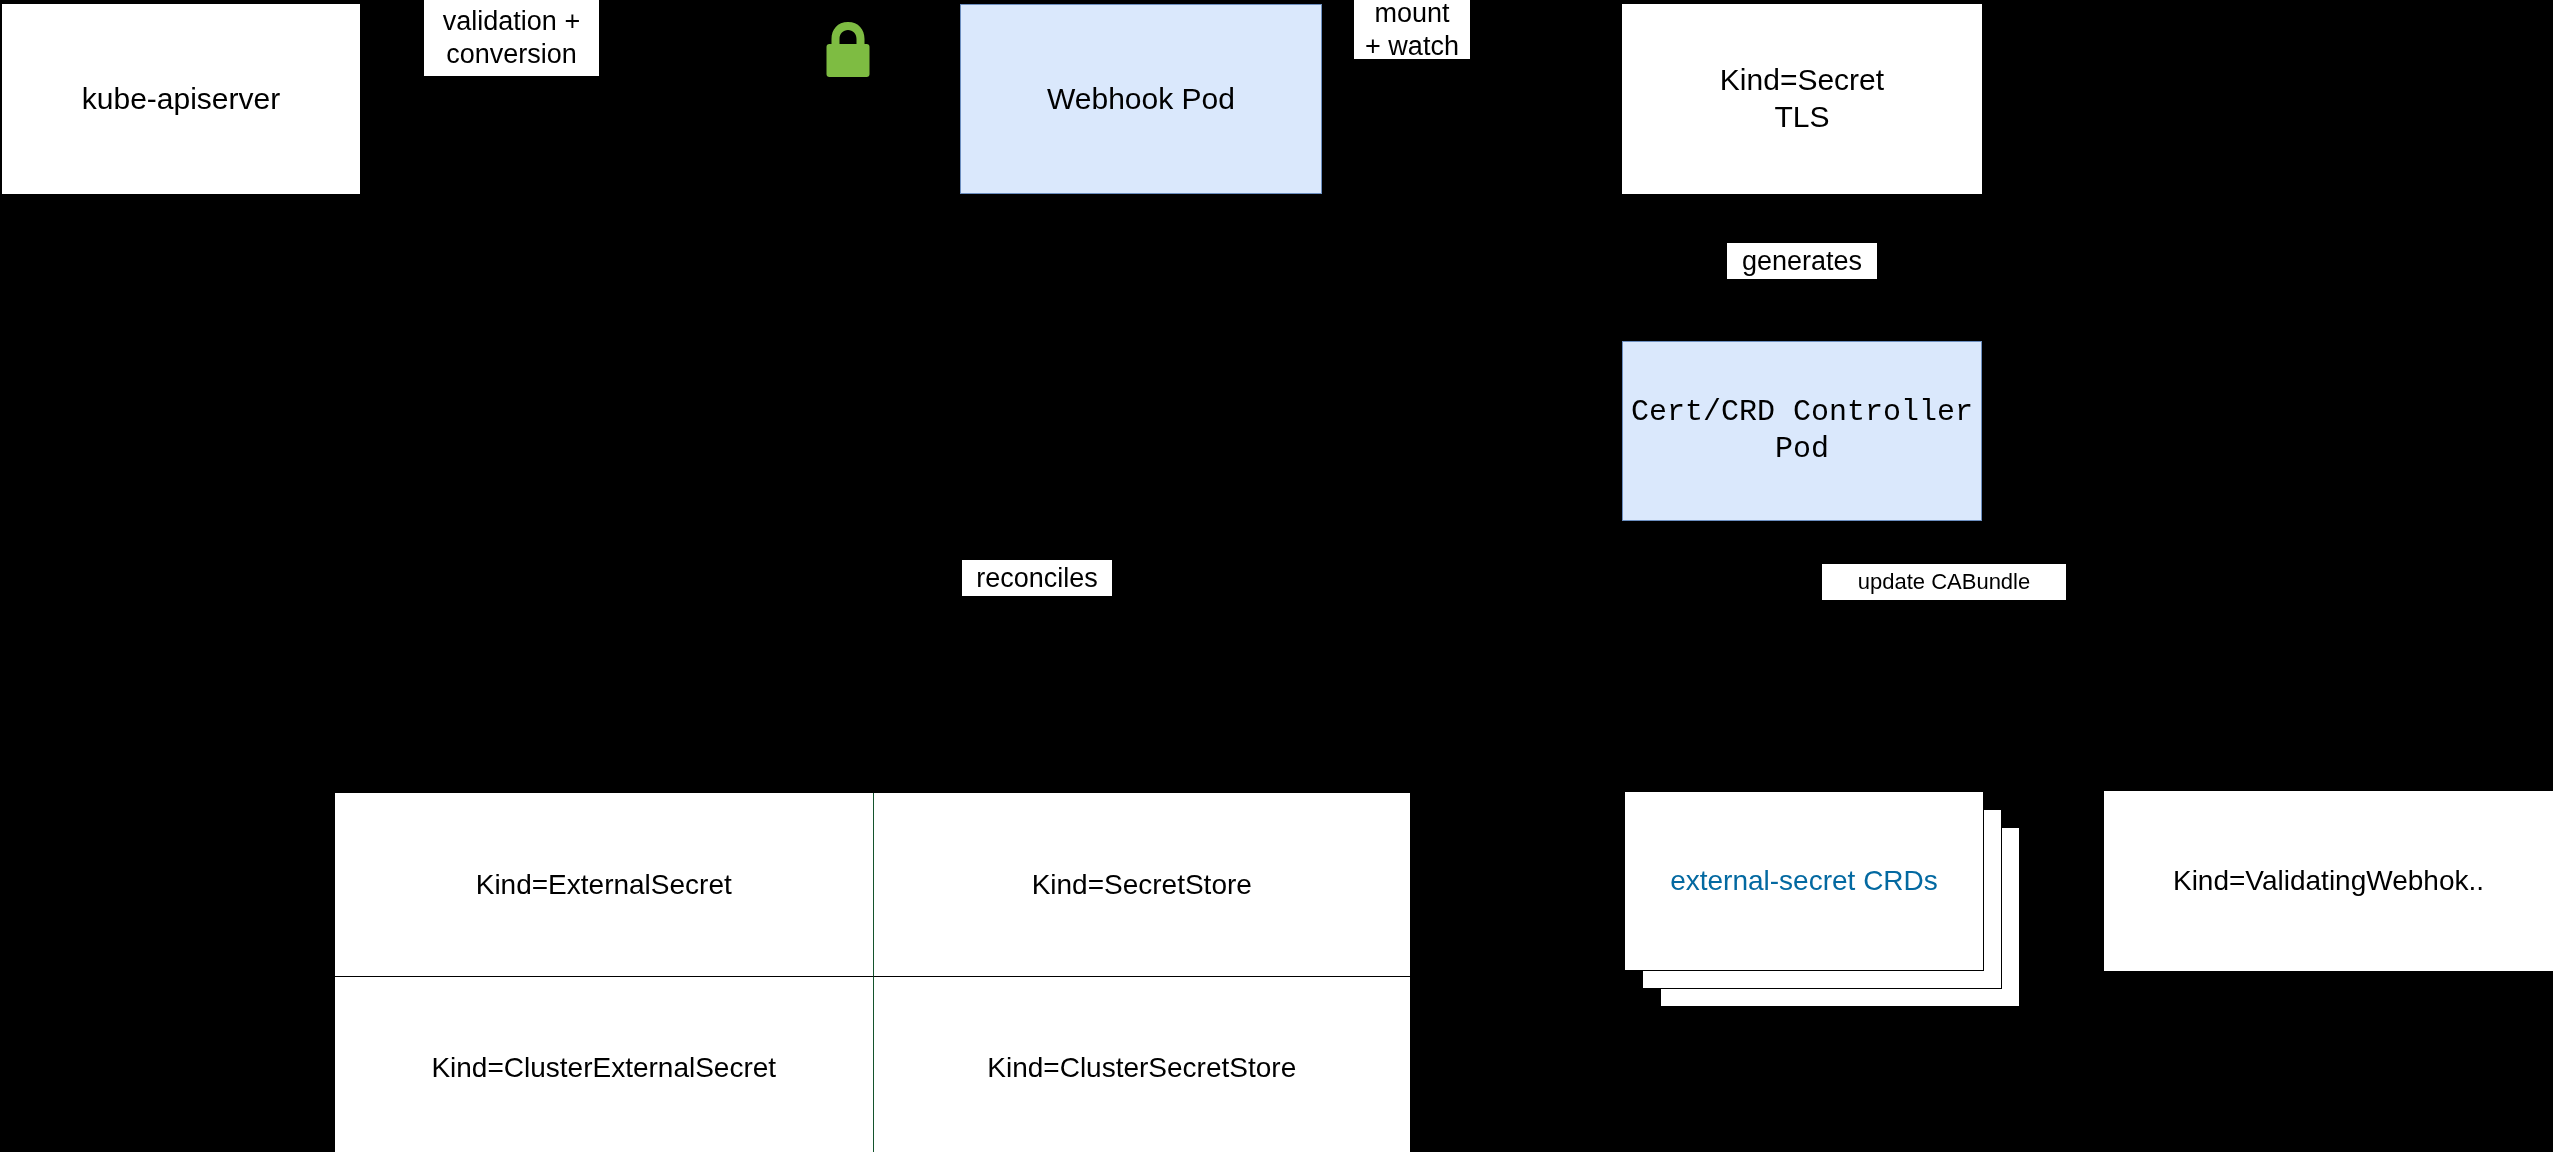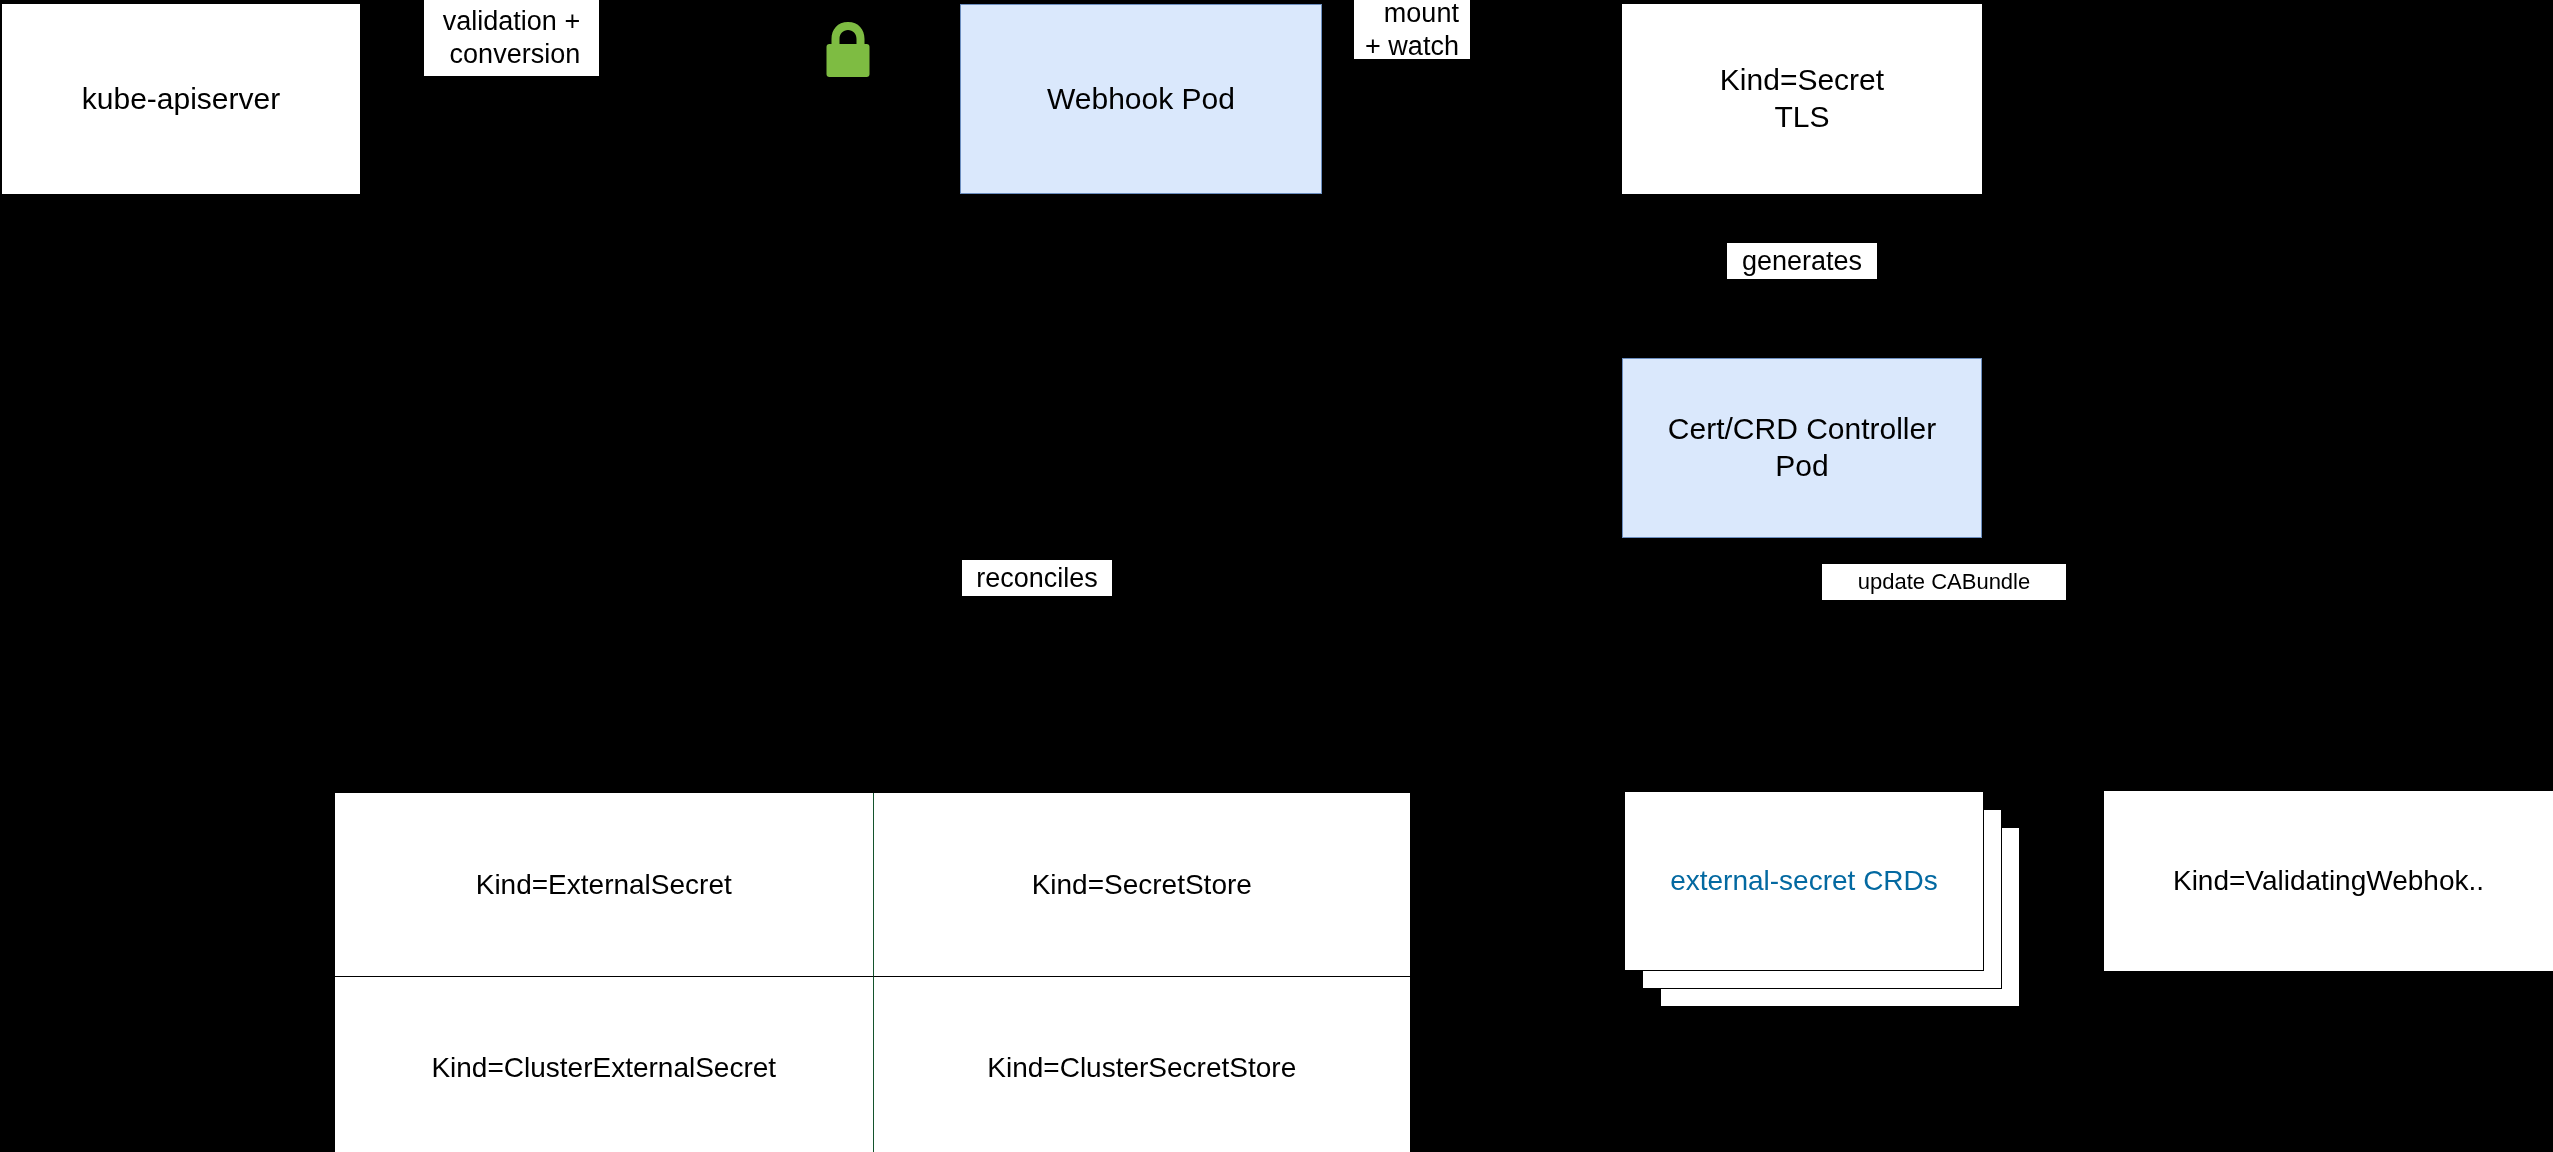--- a/index.html
+++ b/index.html
@@ -41,21 +41,21 @@
 
   
   .edge-label {
     position: absolute;
     box-sizing: border-box;
     background: #ffffff;
     color: #000000;
     display: flex;
     align-items: center;
     justify-content: center;
-    text-align: right;
+    text-align: center;
     line-height: 1.22;
     white-space: pre-line;
     padding: 0 2px;
   }
 
   
   #crd-table {
     position: absolute;
     left: 334px;
     top: 792px;
@@ -135,21 +135,21 @@
 
   <div class="edge-label" style="left:1354px; top:0px; width:116px; height:59px; font-size:27px;">mount
 + watch</div>
 
   <div class="node node-white" style="left:1622px; top:4px; width:360px; height:190px; font-size:30px;">Kind=Secret
 TLS</div>
 
   <div class="edge-label" style="left:1727px; top:243px; width:150px; height:36px; font-size:27px;">generates</div>
 
 
-  <div class="node node-blue" style="left:1622px; top:358px; width:360px; height:180px; font-size:30px;">Cert/CRD Controller
+  <div class="node node-blue" style="left:1622px; top:341px; width:360px; height:180px; font-size:30px;font-family:Liberation Mono, monospace;">Cert/CRD Controller
 Pod</div>
 
   <div class="edge-label" style="left:962px; top:560px; width:150px; height:36px; font-size:27px;">reconciles</div>
 
   <div class="edge-label" style="left:1822px; top:564px; width:244px; height:36px; font-size:22px;">update CABundle</div>
 
   <div id="crd-table">
     <div class="cell">Kind=ExternalSecret</div>
     <div class="cell col-r">Kind=SecretStore</div>
     <div class="cell row-b">Kind=ClusterExternalSecret</div>

